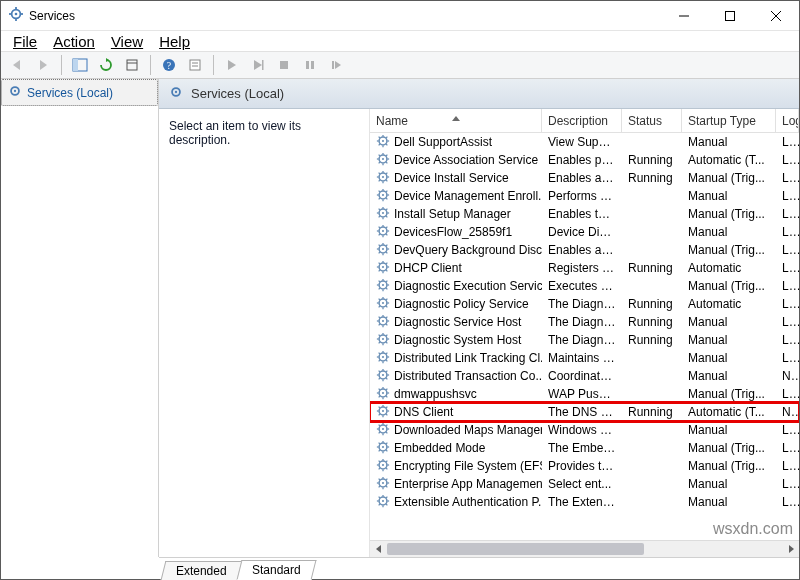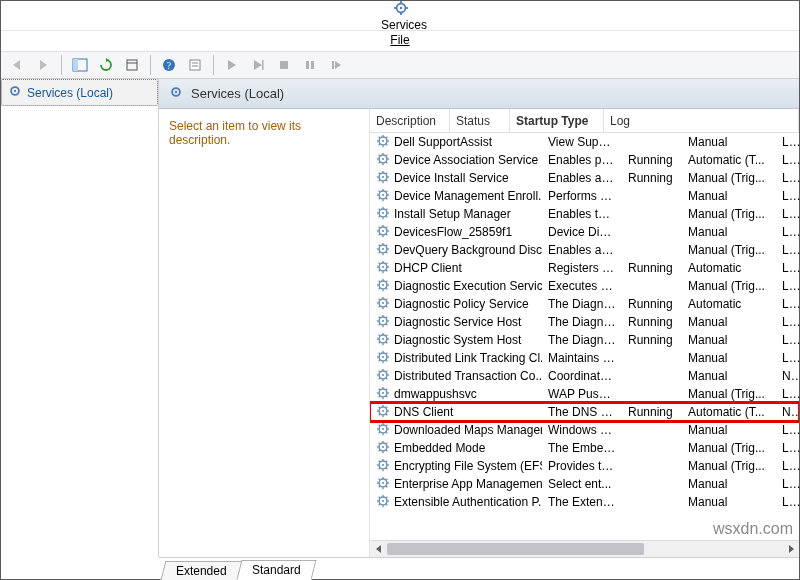--- a/index.html
+++ b/index.html
@@ -1,27 +1,27 @@
 <!DOCTYPE html>
 <html><head>
 <meta charset="utf-8">
 <style>
   * { box-sizing: border-box; }
   html, body { margin:0; padding:0; font-family: "Segoe UI", Tahoma, sans-serif; font-size:12px; color:#000; background:#fff; }
   .window { width:800px; height:580px; border:1px solid #5a5a5a; display:flex; flex-direction:column; background:#fff; }
 
   
-  .titlebar { height:30px; display:flex; align-items:center; padding:0 0 0 8px; background:#fff; border-bottom:1px solid #e5e5e5;flex-direction:column; }
+  .titlebar { height:30px; display:flex; align-items:center; padding:0 0 0 8px; background:#fff; border-bottom:1px solid #e5e5e5; }
   .titlebar .title-icon { margin-right:6px; }
   .titlebar .title-text { flex:1; font-size:12px; color:#000; }
   .titlebar .win-ctrls { display:flex; }
   .titlebar .win-btn { width:46px; height:30px; display:flex; align-items:center; justify-content:center; }
 
   
-  .menubar { height:20px; display:flex; align-items:center; padding:0 4px; background:#fff; font-size:12px;flex-direction:column; }
+  .menubar { height:20px; display:flex; align-items:center; padding:0 4px; background:#fff; font-size:15px; }
   .menubar .menu-item { padding:2px 8px; }
   .menubar .menu-item .ul { text-decoration:underline; }
 
   
   .toolbar { height:28px; background:#f5f6f7; border-top:1px solid #e1e1e1; border-bottom:1px solid #d0d0d0; display:flex; align-items:center; padding:0 4px; gap:2px; }
   .toolbar .tbtn { width:24px; height:24px; display:flex; align-items:center; justify-content:center; border:1px solid transparent; }
   .toolbar .tbtn.disabled { opacity:.35; }
   .toolbar .sep { width:1px; height:20px; background:#c0c0c0; margin:0 4px; }
 
   
@@ -30,30 +30,30 @@
   
   .treepane { width:158px; border-right:1px solid #d0d0d0; background:#fff; }
   .tree-item { padding:4px 6px; display:flex; align-items:center; gap:5px; color:#15569b; background:#fff; border:1px dotted transparent; }
   .tree-item.selected { background:#f2f2f2; border:1px dotted #777; border-radius:2px; }
 
   
   .content { flex:1; display:flex; flex-direction:column; min-width:0; }
   .content-header { height:30px; background:linear-gradient(#e9eef3,#d7e0ea); border-bottom:1px solid #b9c5d1; display:flex; align-items:center; padding:0 10px; gap:8px; font-size:13px; color:#333; }
   .content-body { flex:1; display:flex; min-height:0; }
 
-  .desc-pane { width:210px; padding:10px 8px 4px 10px; font-size:12px; color:#a16207; }
+  .desc-pane { width:210px; padding:10px 8px 4px 10px; font-size:12px; color:#0f172a; }
   .list-pane { flex:1; display:flex; flex-direction:column; border-left:1px solid #e4e4e4; min-width:0; position:relative; }
 
   
   .list-header { height:24px; display:flex; background:#fff; border-bottom:1px solid #e1e1e1; font-size:12px; color:#333; }
   .colh { display:flex; align-items:center; padding:0 6px; border-right:1px solid #e1e1e1; overflow:hidden; white-space:nowrap; position:relative; }
   .col-name { width:172px; }
   .col-desc { width:80px; }
   .col-stat { width:60px; }
-  .col-start { width:94px;font-weight:bold; }
+  .col-start { width:94px; }
   .col-log { flex:1; }
   .sort-ind { position:absolute; top:1px; left:50%; transform:translateX(-50%); }
 
   
   .list-rows { flex:1; overflow:hidden; position:relative; }
   .row { height:18px; display:flex; align-items:center; font-size:12px; white-space:nowrap; }
   .row.highlight { outline:3px solid #e60000; outline-offset:-1px; background:#fff; }
   .cell { padding:0 6px; overflow:hidden; text-overflow:ellipsis; }
   .c-name { width:172px; display:flex; align-items:center; gap:4px; }
   .c-desc { width:80px; }
@@ -217,20 +217,26 @@
               <circle cx="8" cy="8" r="1.3" fill="#4a7db5"></circle>
             </svg></span>
         <span>Services (Local)</span>
       </div>
       <div class="content-body">
         <div class="desc-pane">
           <span>Select an item to view its description.</span>
         </div>
         <div class="list-pane">
           <div class="list-header">
+            <div class="colh col-name">
+              <span>Name</span>
+              <span class="sort-ind"><svg width="8" height="5">
+                    <polygon points="4,0 8,5 0,5" fill="#6a6a6a"></polygon>
+                  </svg></span>
+            </div>
             <div class="colh col-desc">
                 <span>Description</span>
               </div>
             <div class="colh col-stat">
                 <span>Status</span>
               </div>
             <div class="colh col-start">
                 <span>Startup Type</span>
               </div>
             <div class="colh col-log">

